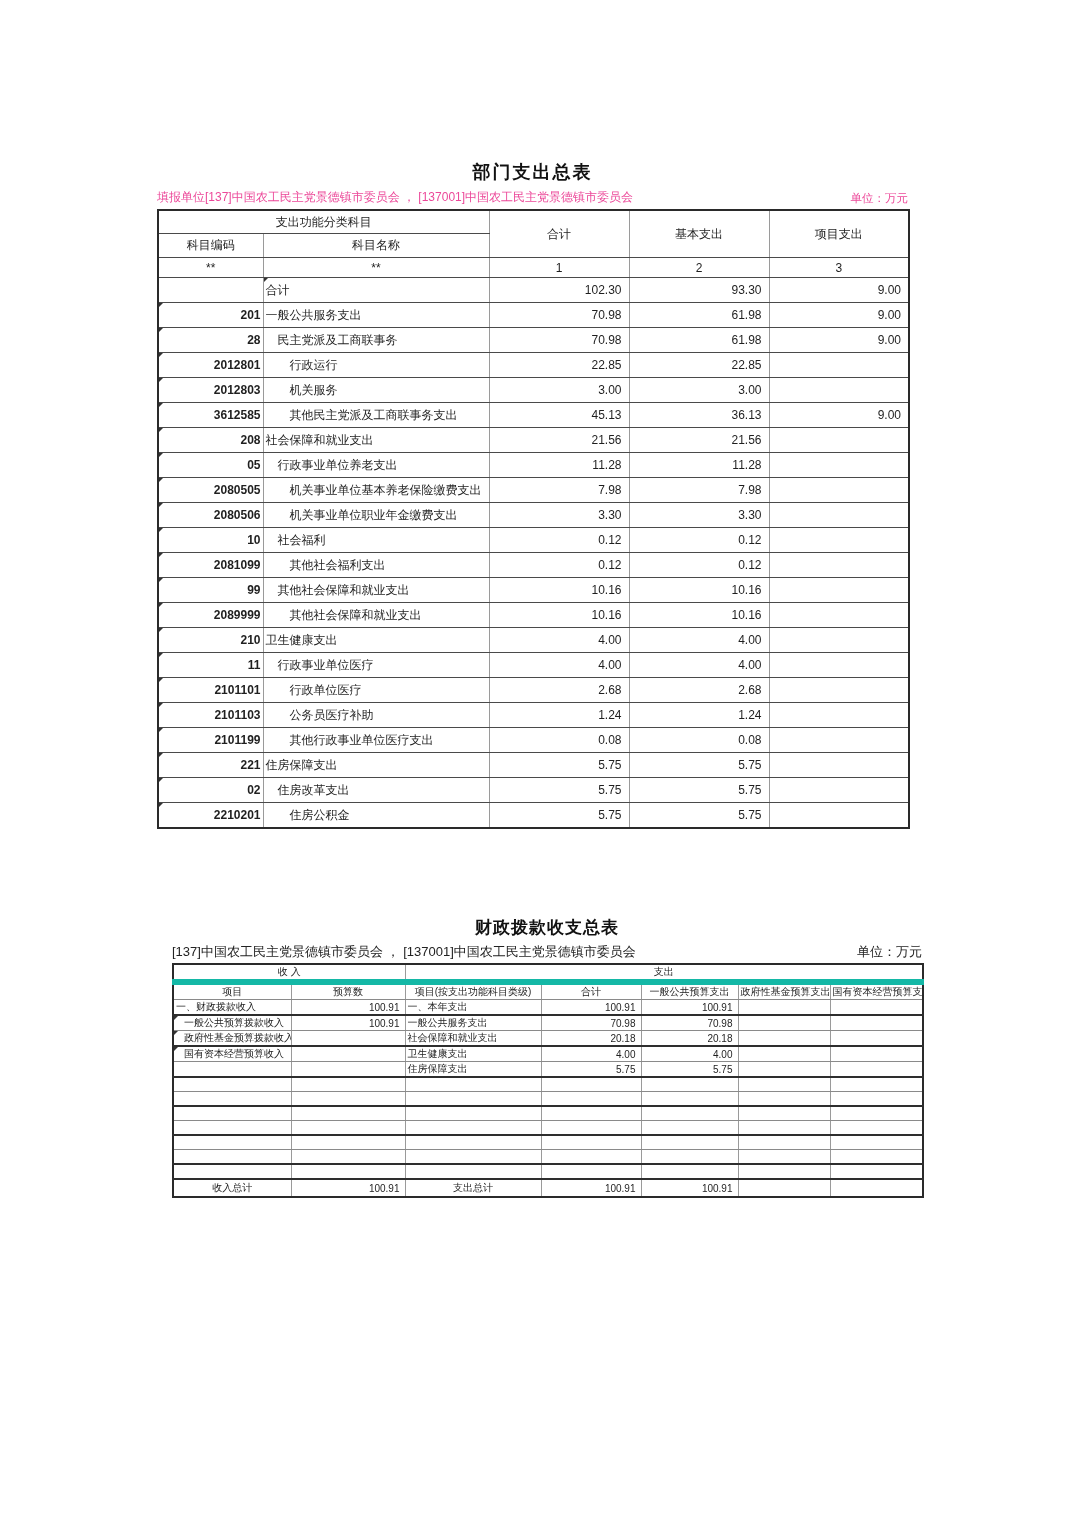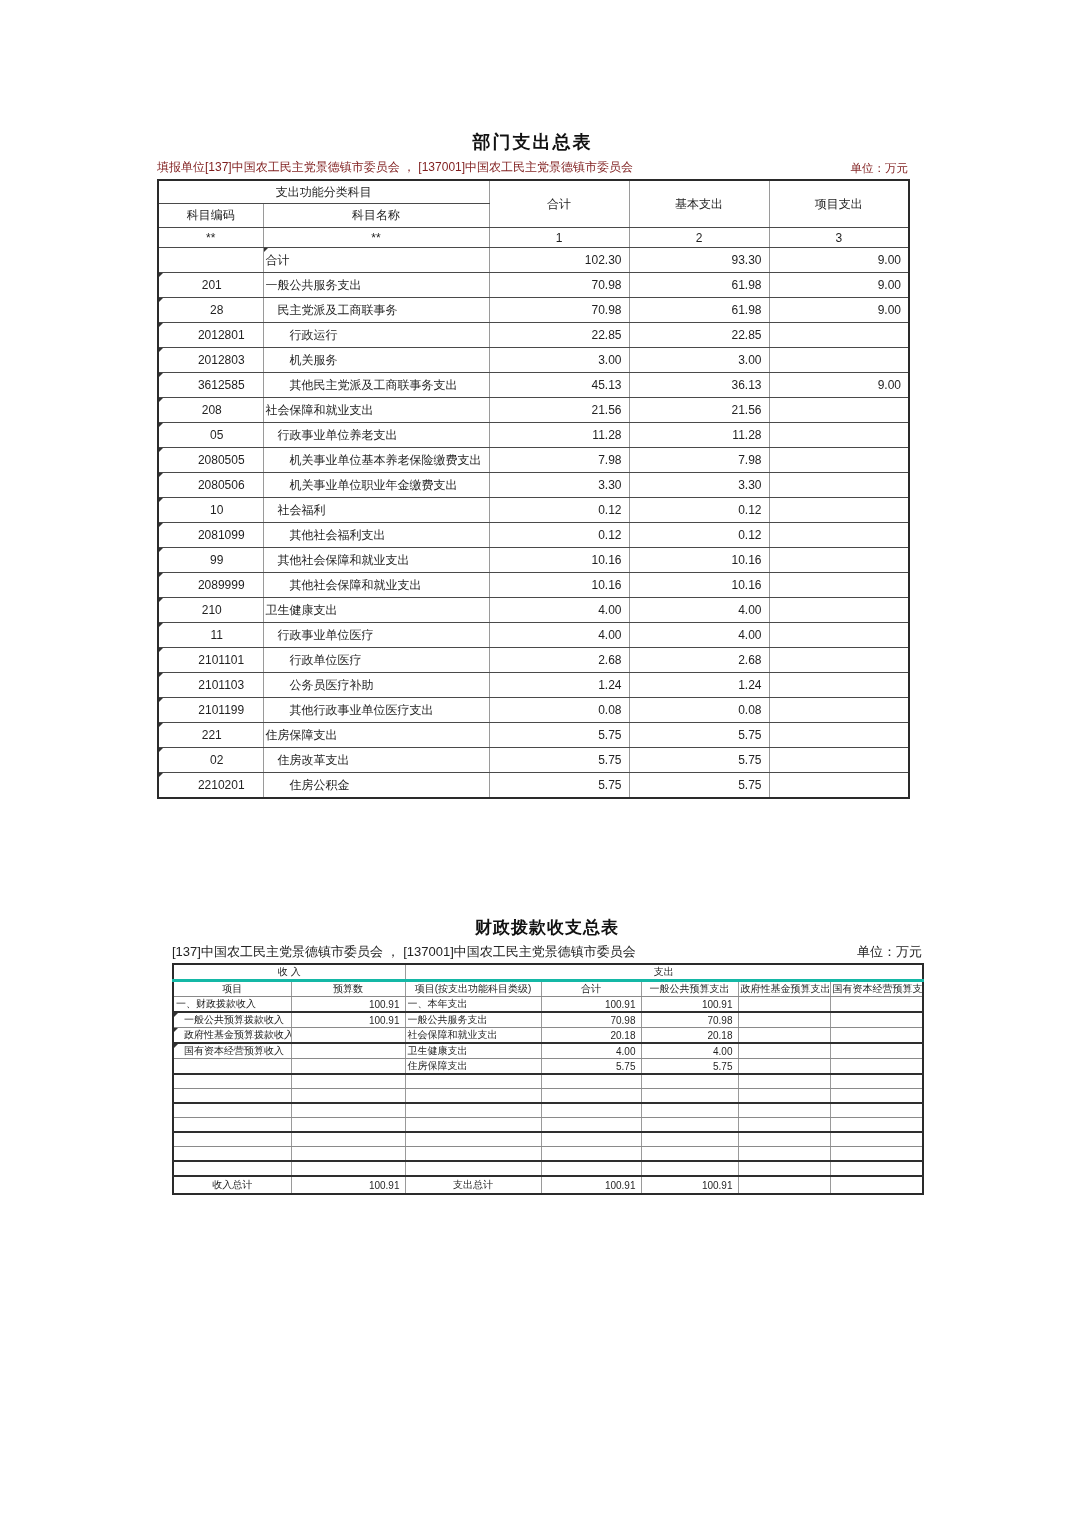--- a/index.html
+++ b/index.html
@@ -1,52 +1,52 @@
 <!DOCTYPE html>
 <html><head>
 <meta charset="utf-8">
 <style>
   html,body{margin:0;padding:0;background:#ffffff;}
   .page{position:relative;width:1074px;height:1520px;background:#ffffff;overflow:hidden;
         font-family:"Liberation Sans","DejaVu Sans",sans-serif;color:#1f1f1f;}
   
-  .sec1{position:absolute;left:157px;top:130px;width:751px;}
+  .sec1{position:absolute;left:157px;top:160px;width:751px;}
   .sec1 h1{margin:0 0 5px 0;font-size:18px;font-weight:bold;text-align:center;color:#111;letter-spacing:2px;}
-  .meta{display:flex;justify-content:space-between;align-items:flex-end;font-size:12px;margin-bottom:3px;color:#7f1d1d;}
+  .meta{display:flex;justify-content:space-between;align-items:flex-end;font-size:12px;margin-bottom:3px;color:#ec4899;}
   .meta .unit{font-size:11.5px;}
   table{border-collapse:collapse;table-layout:fixed;width:100%;}
   #t1{border:2px solid #2a2a2a;font-size:12px;}
   #t1 th,#t1 td{border-top:1px solid #4a4a4a;border-bottom:1px solid #4a4a4a;
                 border-left:1px solid #9a9a9a;border-right:1px solid #9a9a9a;
                 padding:0 2px;height:24px;font-weight:normal;overflow:hidden;white-space:nowrap;position:relative;}
   #t1 thead th{text-align:center;height:22px;}
   #t1 thead tr.h2 th{height:23px;}
   #t1 thead tr.h3 th{height:19px;}
-  #t1 td.code{text-align:center;}
+  #t1 td.code{text-align:right;font-weight:bold;}
   #t1 td.name{text-align:left;}
   #t1 td.num{text-align:right;padding-right:7px;}
   .c-l1{padding-left:4px !important;}
   .c-l2{padding-left:14px !important;margin-left:14px;}
   .c-l3{padding-left:23px !important;}
   .n-l0{padding-left:2px !important;}
   .n-l1{padding-left:2px !important;}
   .n-l2{padding-left:14px !important;}
   .n-l3{padding-left:26px !important;margin-left:48px;}
   .mk::before{content:"";position:absolute;top:0;left:0;width:0;height:0;
               border-top:4px solid #333;border-right:4px solid transparent;}
   
   .sec2{position:absolute;left:172px;top:916px;width:750px;}
   .sec2 h2{margin:0 0 4px 0;font-size:17px;font-weight:bold;text-align:center;color:#111;letter-spacing:1px;}
   .meta2{display:flex;justify-content:space-between;align-items:flex-end;font-size:13px;margin-bottom:2px;color:#222;}
   #t2{border:2px solid #2a2a2a;font-size:10px;}
   #t2 th,#t2 td{border-top:1px solid #8a8a8a;border-bottom:1px solid #8a8a8a;
                 border-left:1px solid #9a9a9a;border-right:1px solid #9a9a9a;
                 padding:0 2px;height:13px;font-weight:normal;overflow:hidden;white-space:nowrap;position:relative;}
   #t2 thead th{text-align:center;height:13px;}
-  #t2 thead tr.g th{border-bottom:3px solid #14b8a6;}
+  #t2 thead tr.g th{border-bottom:6px solid #14b8a6;}
   #t2 tbody tr:nth-child(odd) td{border-bottom:2px solid #2e2e2e;}
   #t2 td.item{text-align:left;padding-left:2px;}
   #t2 td.item.ind{padding-left:10px;}
   #t2 td.num{text-align:right;padding-right:5px;}
   #t2 tfoot td{height:16px;border-top:2px solid #2e2e2e;}
   #t2 tfoot td.lbl{text-align:center;}
   .ws{white-space:pre;}
 </style>
 </head>
 <body>

